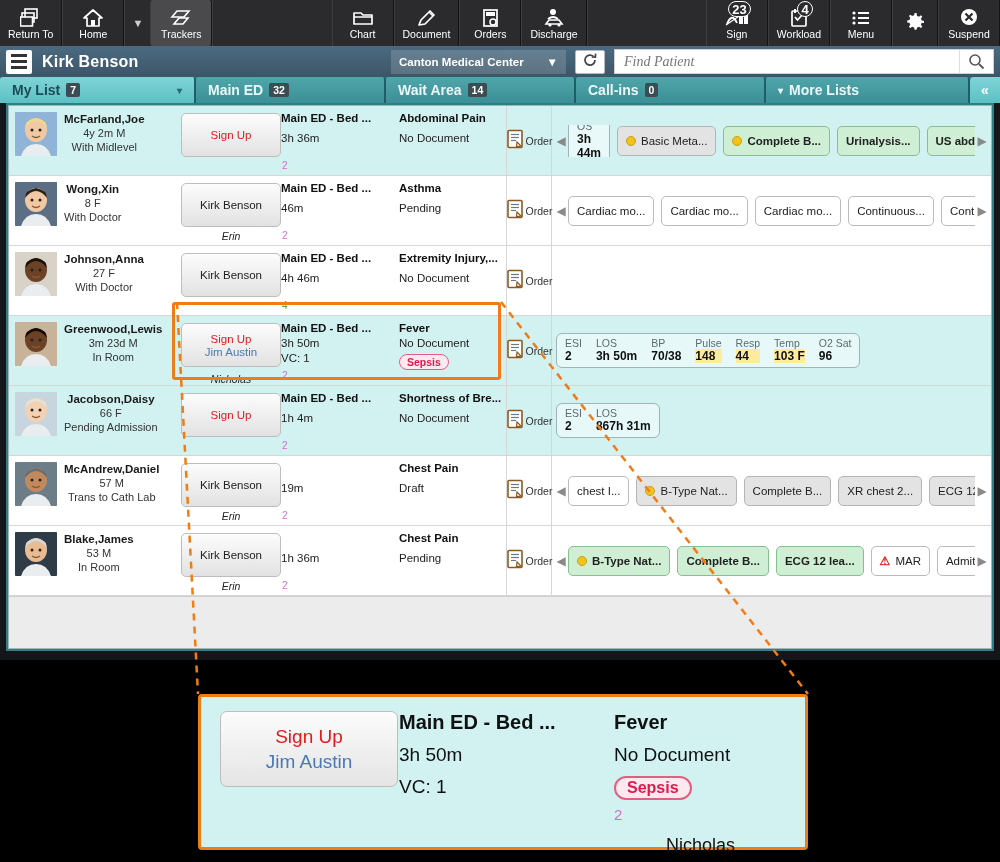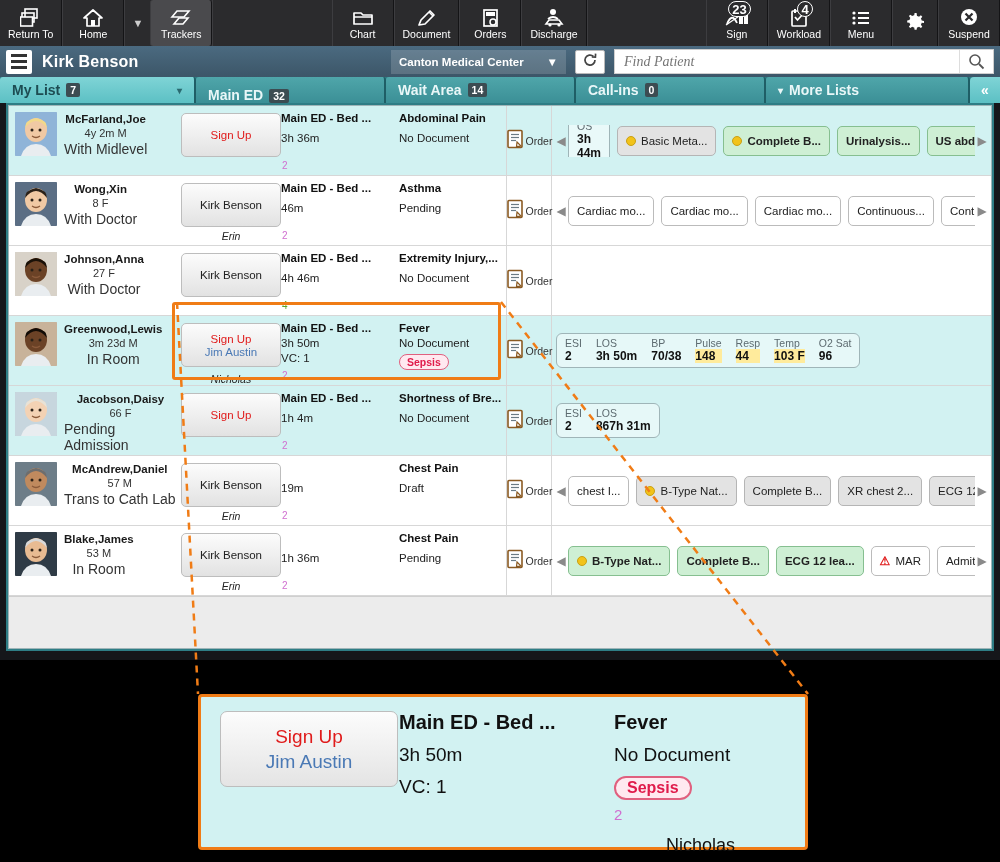--- a/index.html
+++ b/index.html
@@ -88,21 +88,21 @@
   }
   .tab.selected{
     background:linear-gradient(#7fd4d6,#5cc0c4); color:#1d4c52;
   }
   .tab .cnt{
     background:#3c4c52; color:#fff; border-radius:2px; font-size:10.5px; padding:1px 4px; font-weight:bold;
   }
   .tab.selected .cnt{ background:#3c4c52; color:#fff;}
   #tab-mylist{ width:196px; justify-content:flex-start;}
   #tab-mylist .down{ margin-left:auto; font-size:10px; color:#2a6a70;}
-  #tab-mained{ width:190px;align-items:flex-end;}
+  #tab-mained{ width:190px;}
   #tab-waitarea{ width:190px;}
   #tab-callins{ width:190px;}
   #tab-morelists{ flex:1; }
   #tab-morelists .down{ font-size:10px; }
   #collapse-btn{
     width:30px;height:26px;background:linear-gradient(#7fd4d6,#5cc0c4);
     display:flex;align-items:center;justify-content:center;color:#fff;font-size:14px;font-weight:bold;
     border-top-left-radius:4px;
   }
 
@@ -120,21 +120,21 @@
   }
   .row.tealbg{ background:#d2f2f2; }
   .row .c-patient{
     width:172px; display:flex; gap:7px; padding:6px 4px 0 6px; position:relative;
   }
   .avatar{ width:42px;height:44px; background:#b9c3c9; overflow:hidden; flex:0 0 42px; border-radius:1px;}
   .avatar svg{ display:block; }
   .p-lines{ display:flex; flex-direction:column; gap:2px; padding-top:1px;align-items:center;}
   .p-name{ font-size:11.5px; font-weight:bold; color:#1a1a1a; white-space:nowrap;}
   .p-meta{ font-size:11px; color:#333;}
-  .p-status{ font-size:14px; color:#333;}
+  .p-status{ font-size:11px; color:#333;}
 
   .c-main{ width:325px; padding:6px 4px 0 0; position:relative; }
   .m-grid{ display:grid; grid-template-columns:100px 118px 1fr; row-gap:3px; align-items:start;}
   .m-bold{ font-size:11.5px; font-weight:bold; color:#111; white-space:nowrap;}
   .m-norm{ font-size:11.5px; color:#222; white-space:nowrap;}
   .m-btn{
     grid-row:1 / span 3; justify-self:center; align-self:start; margin-top:1px;
     width:100px; height:44px; border:1px solid #bdbdbd; border-radius:5px;
     background:linear-gradient(#fcfcfc,#e2e2e2);
     display:flex; flex-direction:column; align-items:center; justify-content:center; gap:1px;

